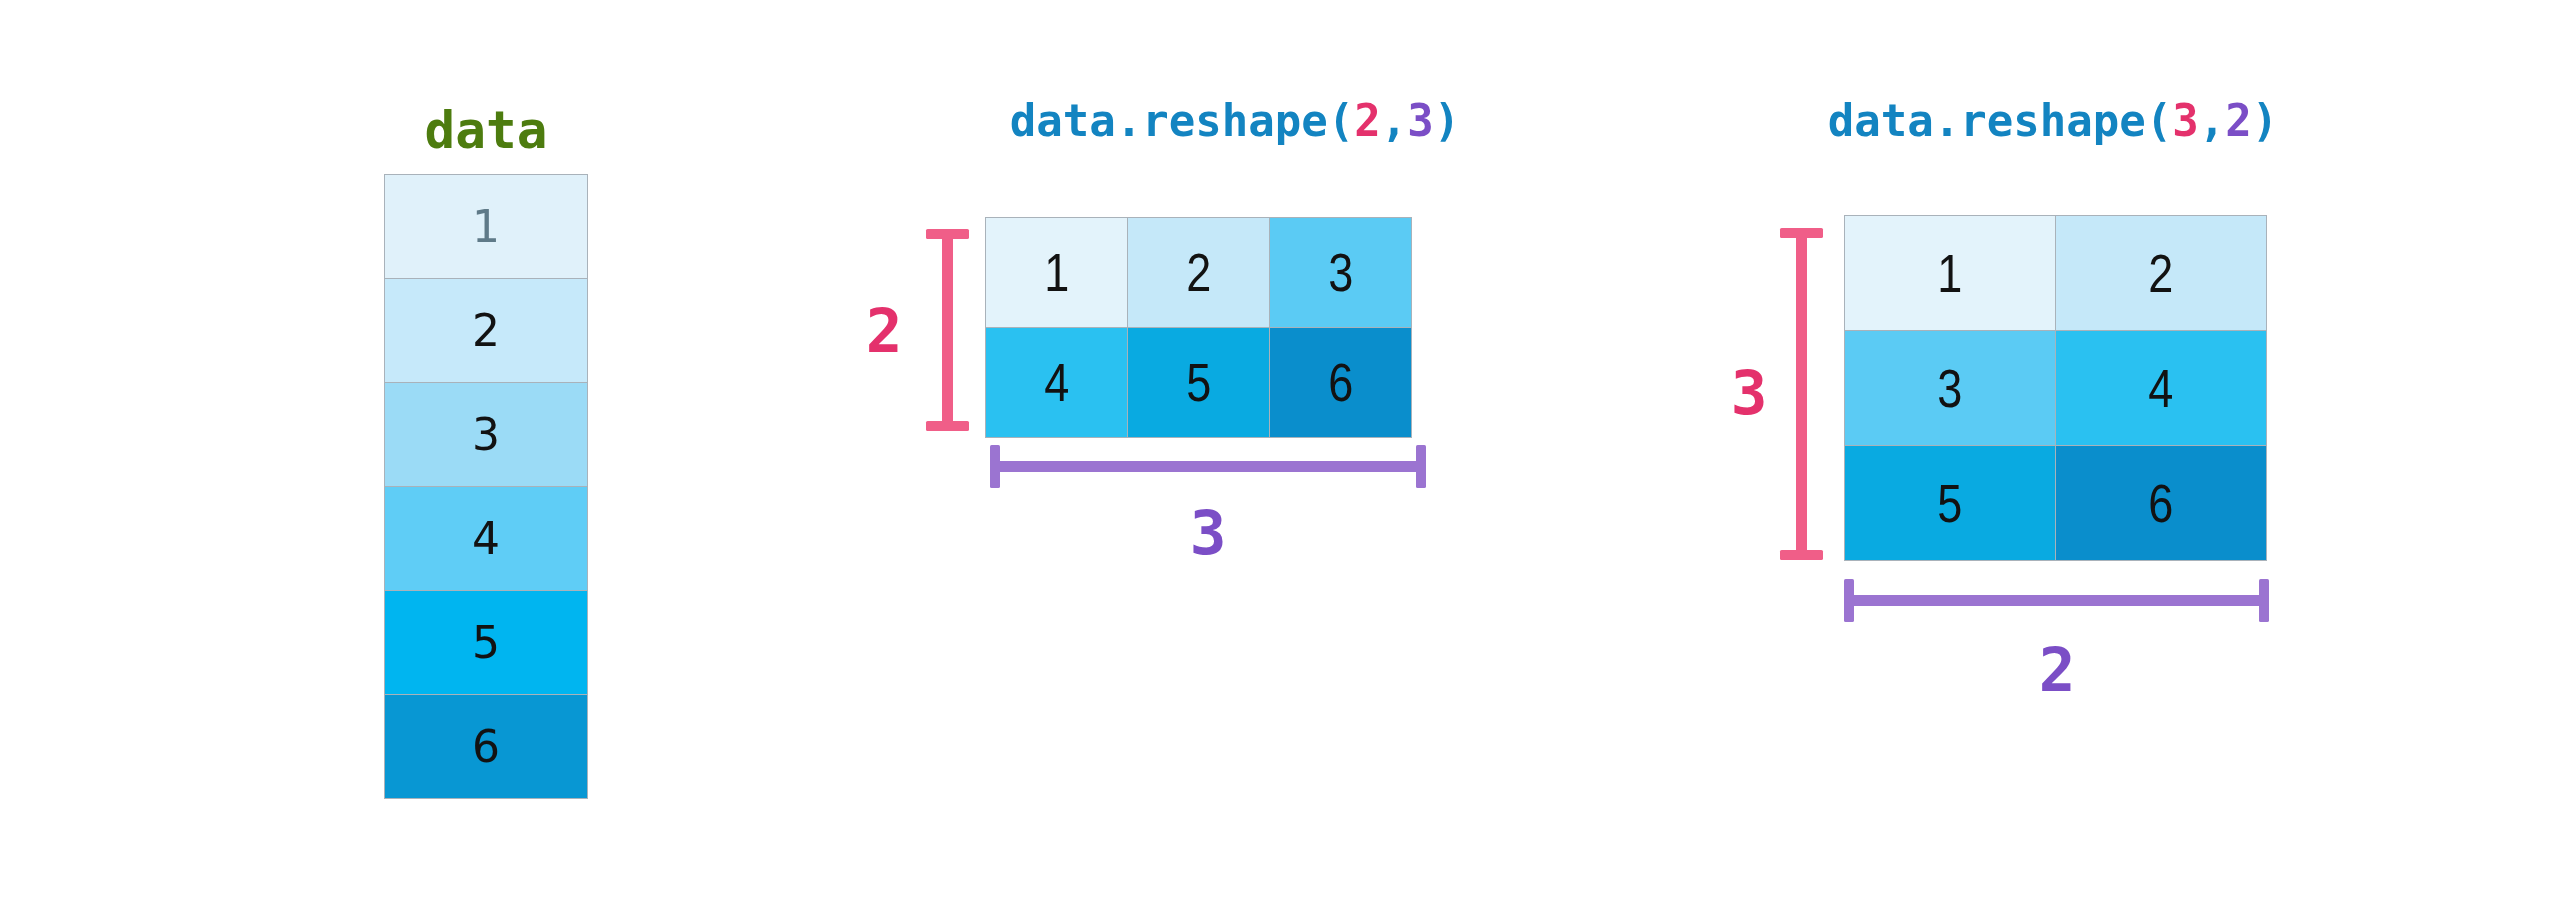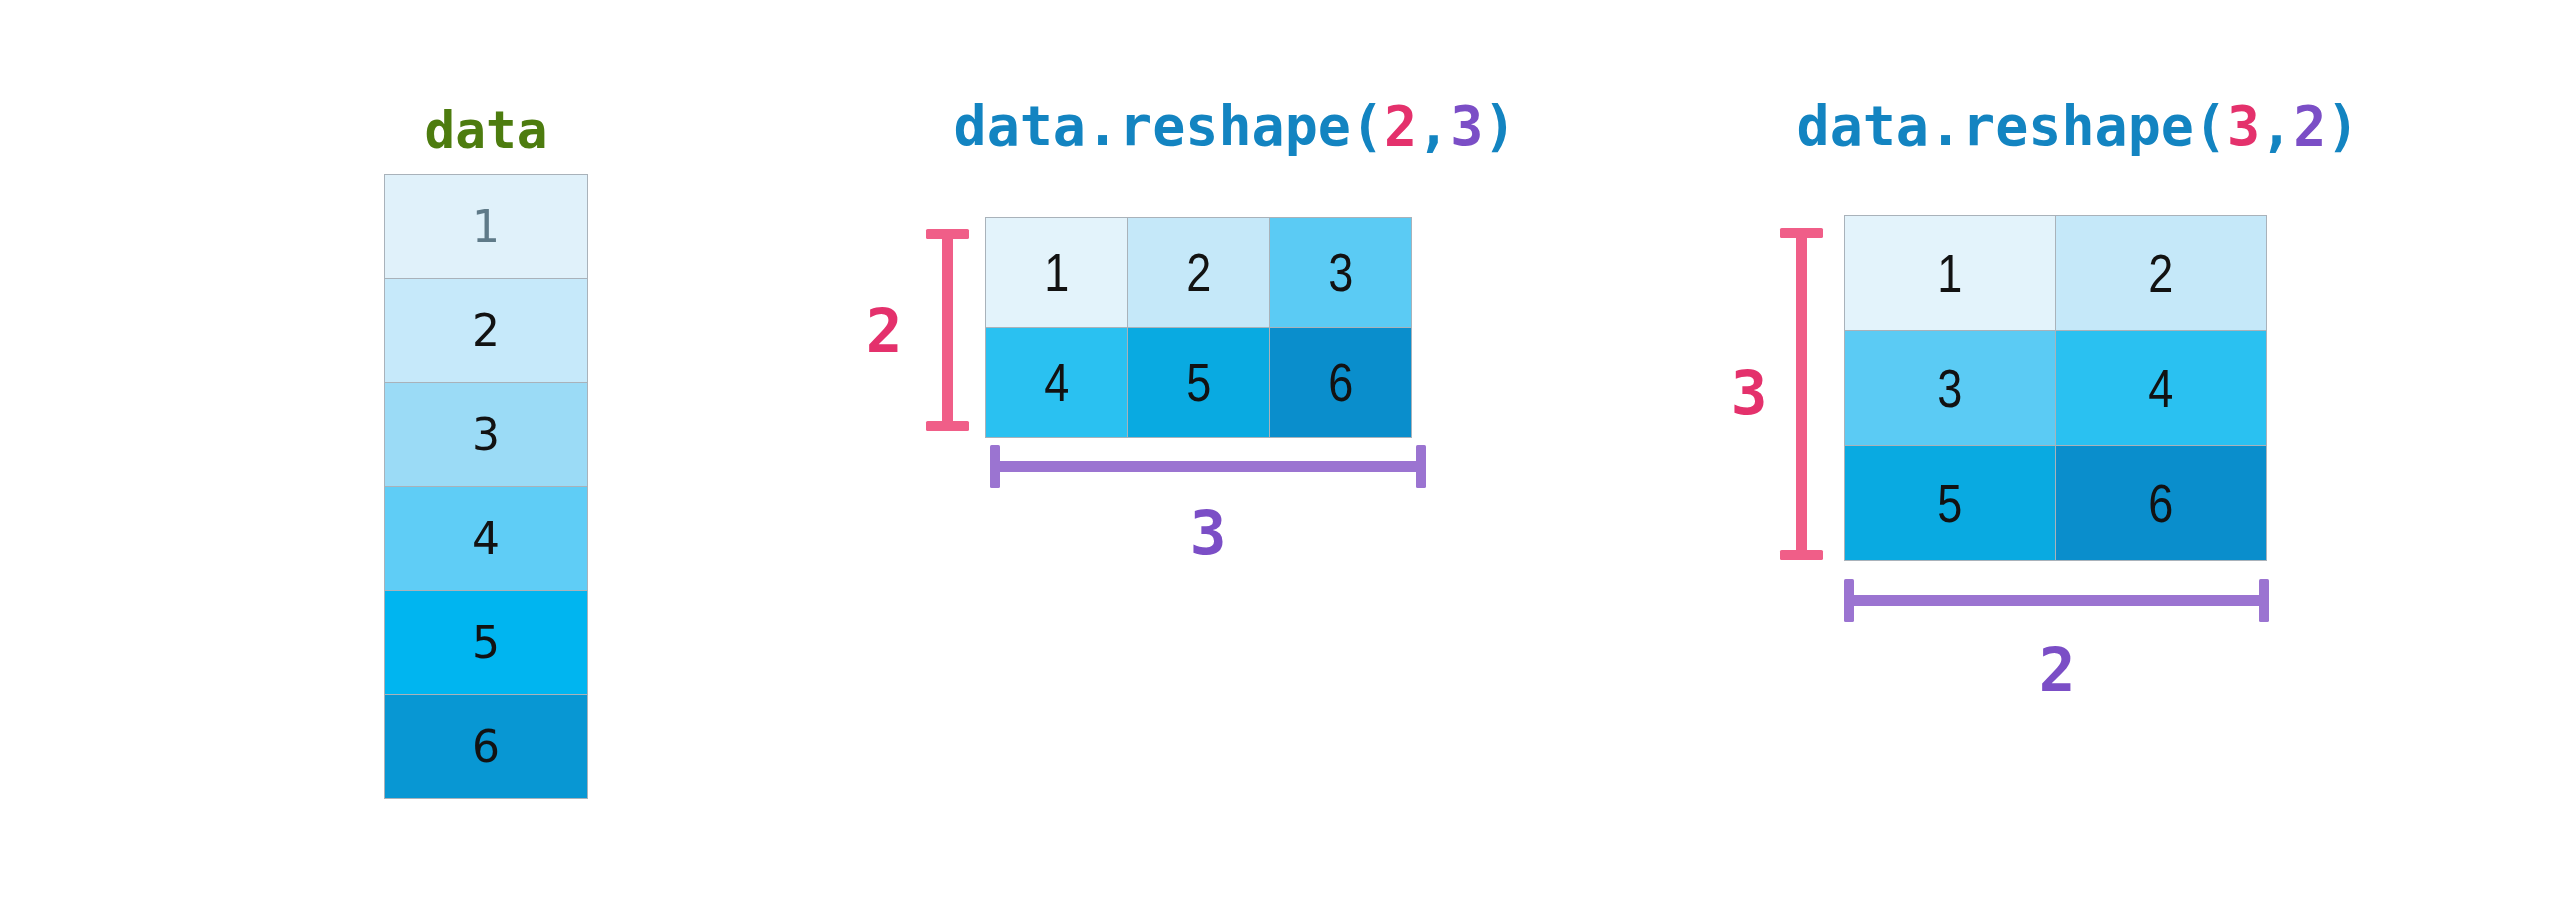--- a/index.html
+++ b/index.html
@@ -14,21 +14,21 @@
   
   .title {
     position:absolute;
     transform:translateX(-50%);
     font-family:"DejaVu Sans Mono", monospace;
     font-weight:bold;
     line-height:1;
     white-space:nowrap;
   }
   .title-small { font-size:51px; }
-  .title-big   { font-size:55px; }
+  .title-big   { font-size:44px; }
 
   
   .vstack {
     position:absolute;
     display:flex; flex-direction:column;
     border-top:1.6px solid #A9B2BA; border-left:1.6px solid #A9B2BA;
   }
   .vstack .cell {
     width:202px; height:103px;
     border-right:1.6px solid #A9B2BA; border-bottom:1.6px solid #A9B2BA;
@@ -120,21 +120,21 @@
   </div>
   <div class="dim-label" style="left: 884px; top: 330px; color: rgb(228, 49, 108);">2</div>
 
   <div class="hbracket" style="left:990px; top:445px; width:436px;">
     <div class="cap" style="background: rgb(155, 116, 209);"></div>
     <div class="line" style="background: rgb(155, 116, 209);"></div>
     <div class="cap" style="background: rgb(155, 116, 209);"></div>
   </div>
   <div class="dim-label" style="left: 1208px; top: 532px; color: rgb(123, 78, 198);">3</div>
 
-  <div class="title title-big" style="left:2053px; top:99px;margin-left:25px;">
+  <div class="title title-big" style="left:2053px; top:99px;">
     <span style="color: rgb(19, 132, 193);">data.reshape(</span><span style="color: rgb(228, 49, 108);">3</span><span style="color: rgb(19, 132, 193);">,</span><span style="color: rgb(123, 78, 198);">2</span><span style="color: rgb(19, 132, 193);">)</span>
   </div>
 
   <div class="grid grid-32" style="left:1844px; top:215px;">
     <div class="cell" style="background: rgb(227, 243, 251);">
         <span>1</span>
       </div>
     <div class="cell" style="background: rgb(197, 232, 249);">
         <span>2</span>
       </div>

